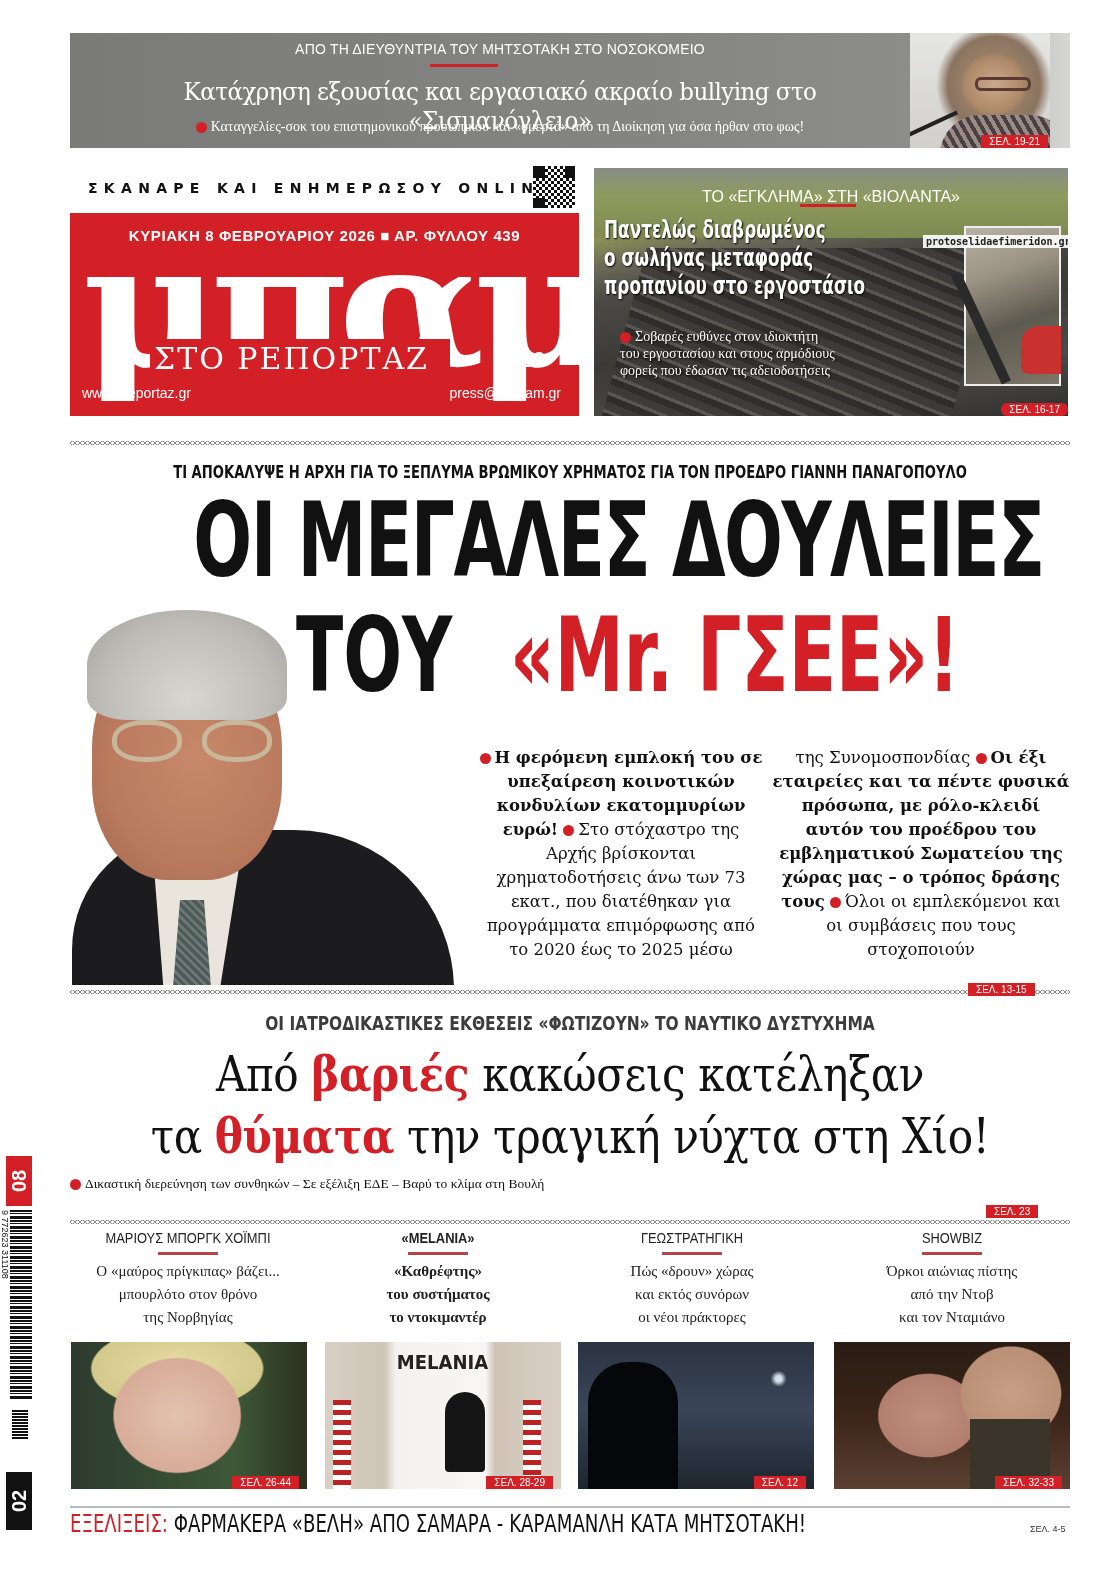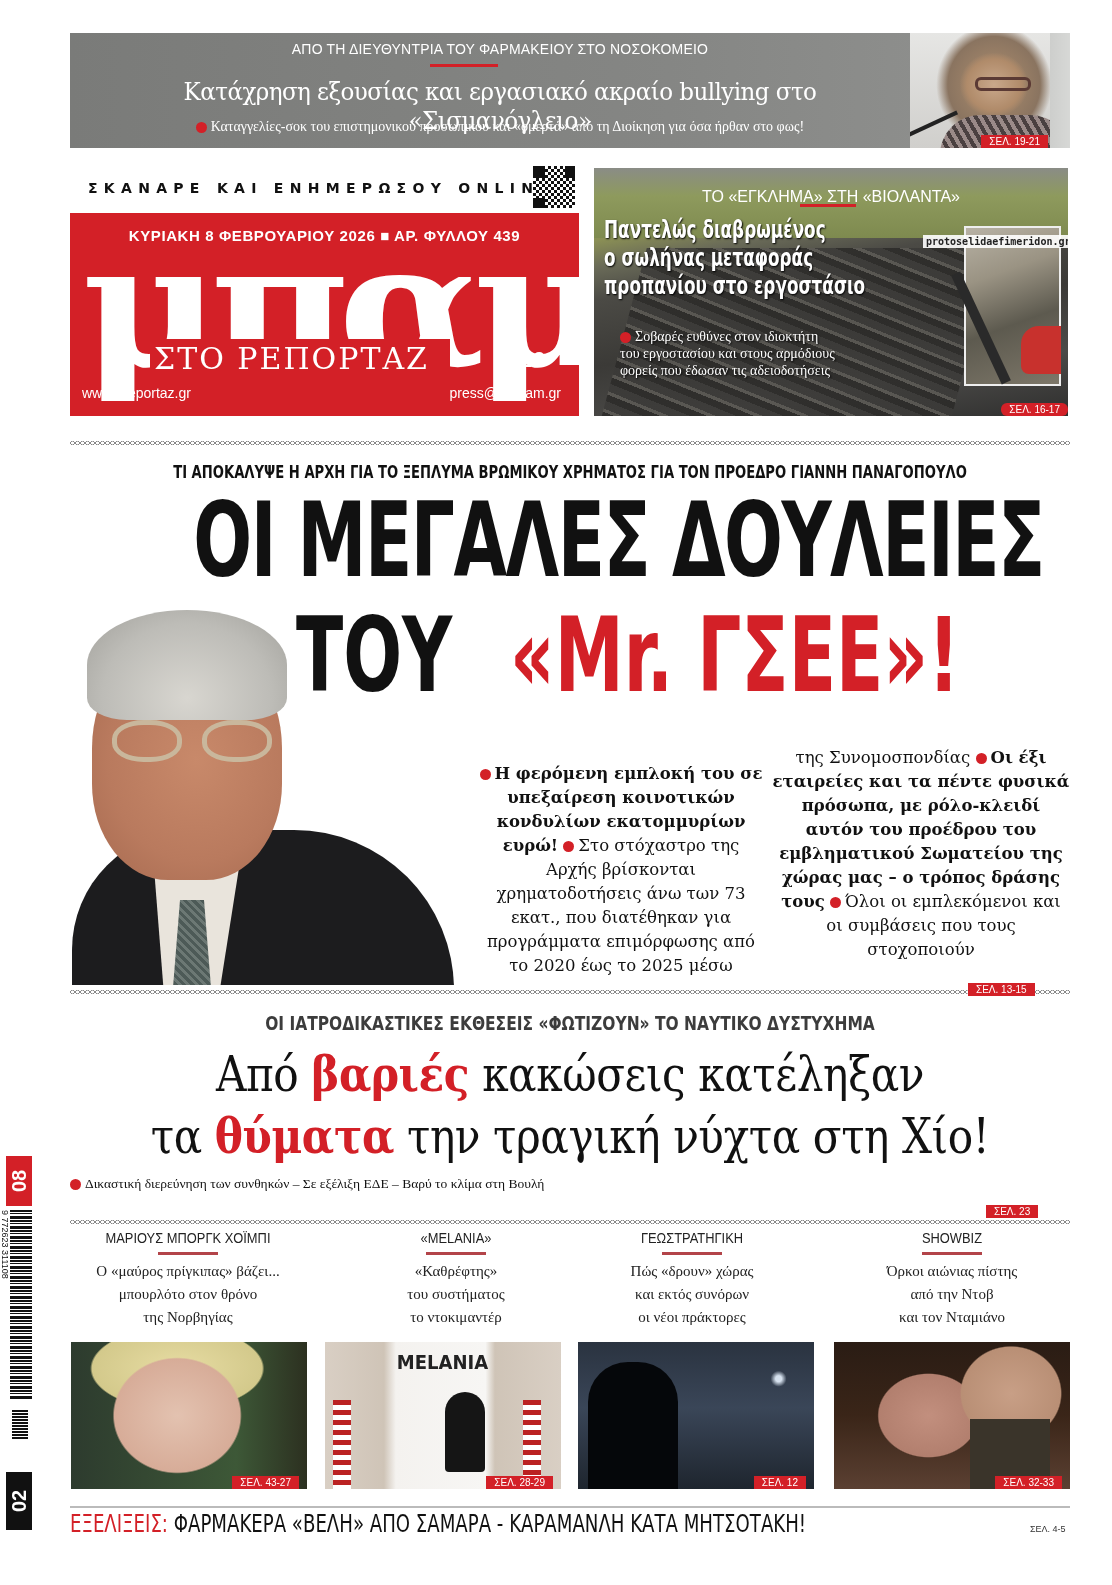--- a/index.html
+++ b/index.html
@@ -68,21 +68,21 @@
   #portrait .shirt { position: absolute; left: 70px; top: 255px; width: 110px; height: 140px; background: #e9e4dc; clip-path: polygon(10% 0,90% 0,70% 100%,20% 100%); }
   #portrait .tie { position: absolute; left: 100px; top: 300px; width: 40px; height: 100px; background: repeating-linear-gradient(45deg,#4d5a57 0 3px,#6c7874 3px 6px); clip-path: polygon(20% 0,80% 0,100% 100%,0 100%); }
   #portrait .face { position: absolute; left: 20px; top: 40px; width: 190px; height: 240px; background: radial-gradient(ellipse at 55% 50%, #c8896a 0%, #b97a5e 60%, #a5694f 100%); border-radius: 45% 45% 40% 40%; }
   #portrait .hair { position: absolute; left: 15px; top: 10px; width: 200px; height: 110px; background: radial-gradient(ellipse at 50% 80%, #d8d6d0 0%, #bdbcb7 60%, #a09f9a 100%); border-radius: 50% 50% 20% 20%; }
   #portrait .glasses { position: absolute; left: 30px; top: 120px; width: 180px; height: 40px; }
   #portrait .glasses span { position: absolute; top: 0; width: 70px; height: 42px; border: 5px solid #c9b79c; border-radius: 45%; }
   #portrait .glasses span:first-child { left: 10px; }
   #portrait .glasses span:last-child { left: 100px; }
 
   .lead-col { font-family: "DejaVu Serif", serif; font-size: 16.5px; line-height: 24px; text-align: center; }
-  #lead-col1 { left: 476px; top: 746px; width: 290px; margin-top: 16px; }
+  #lead-col1 { left: 476px; top: 746px; width: 290px; }
   #lead-col2 { left: 772px; top: 746px; width: 298px; }
   .lead-col b { font-weight: bold; }
 
   #chain2 { left: 70px; top: 989px; width: 1000px; }
   #sel-lead { left: 968px; top: 983px; }
 
   
   #s2-kicker { left: 70px; top: 1011px; width: 1000px; text-align: center; color: #3c3c3c; font-family: "DejaVu Sans Condensed", "DejaVu Sans", sans-serif; font-weight: bold; font-size: 20px; transform: scaleX(0.86); transform-origin: center; white-space: nowrap; }
   .s2-line { left: 70px; width: 1000px; text-align: center; font-family: "DejaVu Serif", serif; font-size: 48px; font-weight: normal; transform: scaleX(0.88); transform-origin: center; white-space: nowrap; letter-spacing: -0.5px; }
   .s2-line b { color: #d32027; font-weight: bold; }
@@ -91,21 +91,21 @@
   #s2-sub { left: 70px; top: 1176px; width: 1000px; font-family: "Liberation Serif", serif; font-size: 13.5px; }
 
   #chain3 { left: 70px; top: 1219px; width: 1000px; }
   #sel-s2 { left: 986px; top: 1205px; }
 
   
   .teaser { top: 1230px; width: 240px; text-align: center; }
   .teaser .cat { font-family: "Liberation Sans", sans-serif; font-size: 14px; color: #222; margin-top: 0; transform: scaleX(0.92); }
   .teaser .bar { width: 60px; height: 3px; background: #b34449; margin: 6px auto 5px; }
   .teaser .txt { font-family: "Liberation Serif", serif; font-size: 15px; line-height: 23px; color: #222; }
-  #t1 { left: 68px; } #t2 { left: 336px; } #t3 { left: 572px; } #t4 { left: 832px; }
+  #t1 { left: 68px; } #t2 { left: 318px; font-weight: bold; } #t3 { left: 572px; } #t4 { left: 832px; }
 
   .thumb { top: 1342px; width: 236px; height: 147px; overflow: hidden; }
   #th1 { left: 71px; background: radial-gradient(ellipse 38% 55% at 45% 50%, #e3c2b0 0%, #d7ac98 70%, transparent 72%), radial-gradient(ellipse 45% 35% at 45% 18%, #e7dca3 0%, #d3c98b 80%, transparent 82%), linear-gradient(90deg,#2d3b2e 0%, #3d5837 70%, #2c3020 100%); }
   #th2 { left: 325px; background: linear-gradient(90deg, #d9cfc4 0%, #cfc4b7 25%, #f4f2ef 30%, #f7f6f4 68%, #cfc4b7 72%, #d9cfc4 100%); }
   #th2 .flagL, #th2 .flagR { position: absolute; top: 58px; width: 18px; height: 90px; background: repeating-linear-gradient(180deg,#b22 0 5px,#fff 5px 10px); }
   #th2 .flagL { left: 8px; } #th2 .flagR { right: 20px; }
   #th2 .poster { position: absolute; left: 70px; top: 8px; width: 95px; font-family: "DejaVu Sans Condensed", "DejaVu Sans", sans-serif; font-weight: bold; color: #222; font-size: 20px; text-align: center; }
   #th2 .fig { position: absolute; left: 120px; top: 50px; width: 40px; height: 80px; background: #151515; border-radius: 20px 20px 4px 4px; }
   #th3 { left: 578px; background: radial-gradient(circle at 15% 25%, #d6e1ee 0 3px, transparent 8px), radial-gradient(circle at 85% 25%, #d6e1ee 0 3px, transparent 8px), linear-gradient(180deg,#2a3340 0%, #3a4658 45%, #1e252e 100%); }
   #th3 .sil { position: absolute; left: 10px; top: 20px; width: 90px; height: 140px; background: #05070a; border-radius: 40px 40px 0 0; }
@@ -122,21 +122,21 @@
   #spine-day { left: 6px; top: 1156px; width: 26px; height: 50px; background: #d32027; color: #fff; font-weight: bold; font-size: 20px; writing-mode: vertical-rl; transform: rotate(180deg); text-align: center; line-height: 26px; }
   #barcode { left: 10px; top: 1210px; width: 22px; height: 190px; background: repeating-linear-gradient(180deg,#111 0 2px,#fff 2px 3px,#111 3px 4px,#fff 4px 6px,#111 6px 9px,#fff 9px 10px); }
   #barcode-num { left: 0px; top: 1210px; width: 10px; height: 150px; font-size: 9px; writing-mode: vertical-rl; color: #111; }
   #barcode2 { left: 12px; top: 1410px; width: 16px; height: 30px; background: repeating-linear-gradient(180deg,#111 0 2px,#fff 2px 3px); }
   #spine-month { left: 6px; top: 1472px; width: 26px; height: 58px; background: #111; color: #fff; font-weight: bold; font-size: 20px; writing-mode: vertical-rl; transform: rotate(180deg); text-align: center; line-height: 26px; }
 </style>
 </head>
 <body>
 
 <div id="top-banner" class="abs">
-  <div id="top-kicker" class="abs">ΑΠΟ ΤΗ ΔΙΕΥΘΥΝΤΡΙΑ ΤΟΥ ΦΑΡΜΑΚΕΙΟΥ ΣΤΟ ΝΟΣΟΚΟΜΕΙΟ</div>
+  <div id="top-kicker" class="abs">ΑΠΟ ΤΗ ΔΙΕΥΘΥΝΤΡΙΑ ΤΟΥ ΜΗΤΣΟΤΑΚΗ ΣΤΟ ΝΟΣΟΚΟΜΕΙΟ</div>
   <div id="top-kicker-line" class="abs"></div>
   <div id="top-title" class="abs">Κατάχρηση εξουσίας και εργασιακό ακραίο bullying στο «Σισμανόγλειο»</div>
   <div id="top-sub" class="abs"><span class="dot"></span><span>Καταγγελίες-σοκ του επιστημονικού προσωπικού και «ομερτά» από τη Διοίκηση για όσα ήρθαν στο φως!</span></div>
   <div id="top-photo" class="abs">
     <div class="body"></div>
     <div class="glasses"></div>
     <div class="mic"></div>
     <span id="top-sel" class="abs sel">ΣΕΛ. 19-21</span>
   </div>
 </div>
@@ -256,21 +256,21 @@
   <div class="cat">SHOWBIZ</div>
   <div class="bar"></div>
   <div class="txt">
     <div>Όρκοι αιώνιας πίστης</div>
       <div>από την Ντοβ</div>
       <div>και τον Νταμιάνο</div>
   </div>
 </div>
 
 <div id="th1" class="abs thumb">
-  <span class="sel">ΣΕΛ. 43-27</span>
+  <span class="sel">ΣΕΛ. 26-44</span>
 </div>
 <div id="th2" class="abs thumb">
   <div class="flagL"></div>
   <div class="flagR"></div>
   <div class="poster">MELANIA</div>
   <div class="fig"></div>
   <span class="sel">ΣΕΛ. 28-29</span>
 </div>
 <div id="th3" class="abs thumb">
   <div class="sil"></div>

